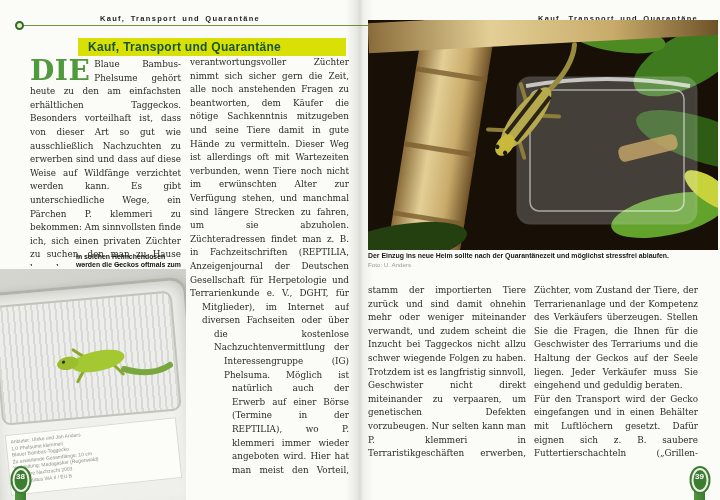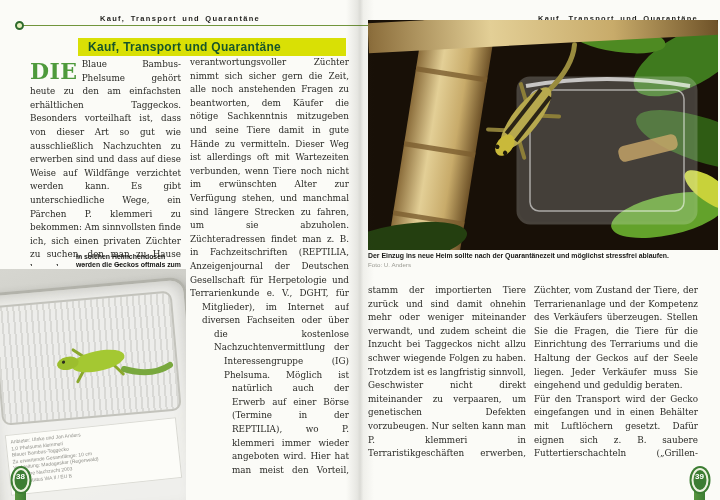--- a/index.html
+++ b/index.html
@@ -32,21 +32,21 @@
   
   .col { position:absolute; font-family:"DejaVu Serif", serif; font-size:8.8px;
          line-height:13.6px; color:#2b2b27; text-align:justify; hyphens:auto; -webkit-hyphens:auto;
          overflow:hidden; }
   .col-l1 { left:30px;  top:47px;  width:151px; height:208px; }
   .col-l2 { left:188px; top:45px;  width:161px; height:421px; }
   .col-r1 { left:368px; top:284px; width:158px; height:178px; }
   .col-r2 { left:534px; top:284px; width:164px; height:178px; }
   .col p { margin:0; }
   .dropcap { float:left; font-family:"DejaVu Serif", serif; font-weight:bold;
-             font-size:22px; line-height:24px; color:#4e9a3c; margin:1px 4px 0 0; letter-spacing:0.5px; }
+             font-size:28px; line-height:24px; color:#4e9a3c; margin:1px 4px 0 0; letter-spacing:0.5px; }
   .wrap-sp { float:left; clear:left; }
 
   
   .caption { position:absolute; font-size:6.9px; font-weight:bold; color:#161614; line-height:8.4px; }
   .caption .credit { font-weight:normal; color:#9b9b93; font-size:6.2px; margin-top:1px; }
   .caption-left  { left:76px; top:242px; width:112px; }
   .caption-right { left:368px; top:252px; width:344px; }
 
   
   .photo-left { position:absolute; left:0; top:258px; width:186px; height:242px; overflow:hidden;
@@ -200,21 +200,21 @@
 
   <div class="caption caption-right">
     <div>Der Einzug ins neue Heim sollte nach der Quarantänezeit und möglichst stressfrei ablaufen.</div>
     <div class="credit">Foto: U. Anders</div>
   </div>
 
   <div class="col col-r1">
     <span>stamm der importierten Tiere zurück und sind damit ohnehin mehr oder weniger miteinander verwandt, und zudem scheint die Inzucht bei Taggeckos nicht allzu schwer wiegende Folgen zu haben. Trotzdem ist es langfristig sinnvoll, Geschwister nicht direkt miteinander zu verpaaren, um genetischen Defekten vorzubeugen. Nur selten kann man P. klemmeri in Terraristikgeschäften erwerben, sollte sich dort aber, wie letztendlich natürlich auch beim privaten</span>
   </div>
   <div class="col col-r2">
-    <p>Züchter, vom Zustand der Tiere, der Terrarienanlage und der Kompetenz des Verkäufers überzeugen. Stellen Sie die Fragen, die Tiere für die Einrichtung des Terrariums und die Haltung der Geckos auf der Seele liegen. Jeder Verkäufer muss Sie eingehend und geduldig beraten.</p>
+    <p>Züchter, vom Zustand der Tiere, der Terrarienanlage und der Kompetenz des Verkäufers überzeugen. Stellen Sie die Fragen, die Ihnen für die Geschwister des Terrariums und die Haltung der Geckos auf der Seele liegen. Jeder Verkäufer muss Sie eingehend und geduldig beraten.</p>
     <p>Für den Transport wird der Gecko eingefangen und in einen Behälter mit Luftlöchern gesetzt. Dafür eignen sich z. B. saubere Futtertierschachteln („Grillen-Dosen“), in</p>
   </div>
 
   <div class="page page-right" style="pointer-events:none; background:none;">
     <div class="pagenum-bar">
       <div class="pagenum-circle">39</div>
     </div>
   </div>
 
   <div class="spine"></div>

